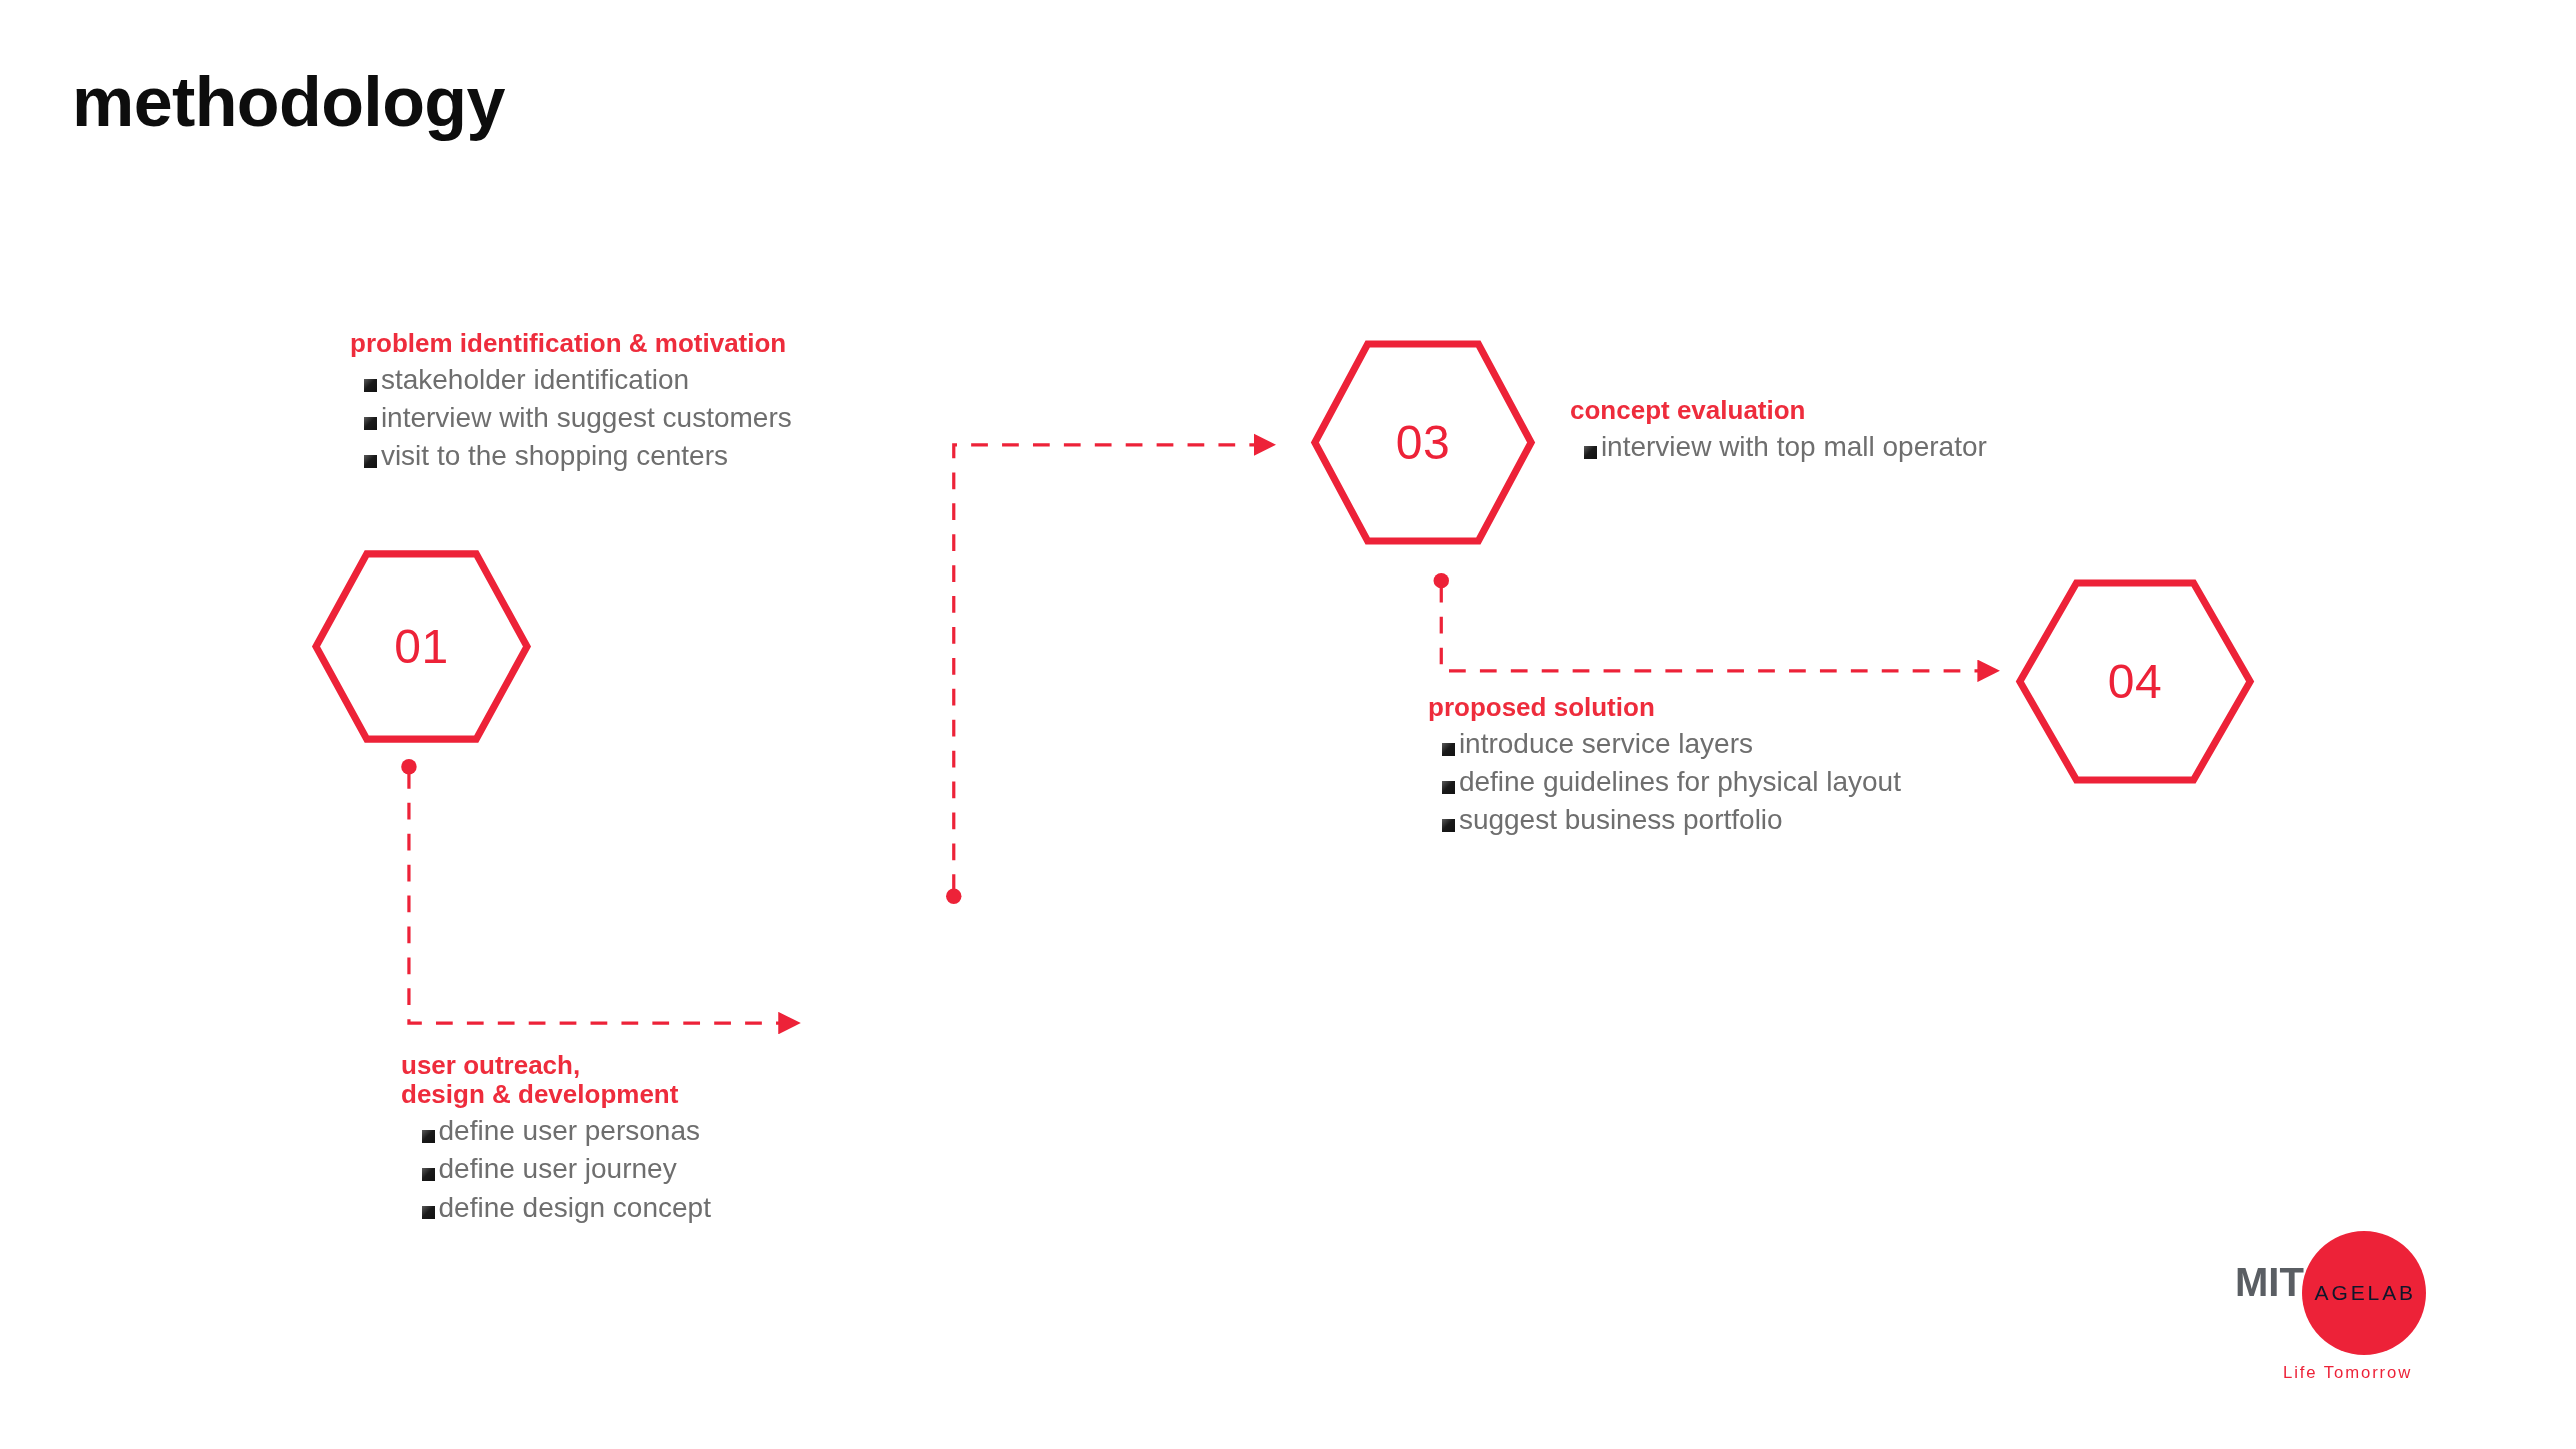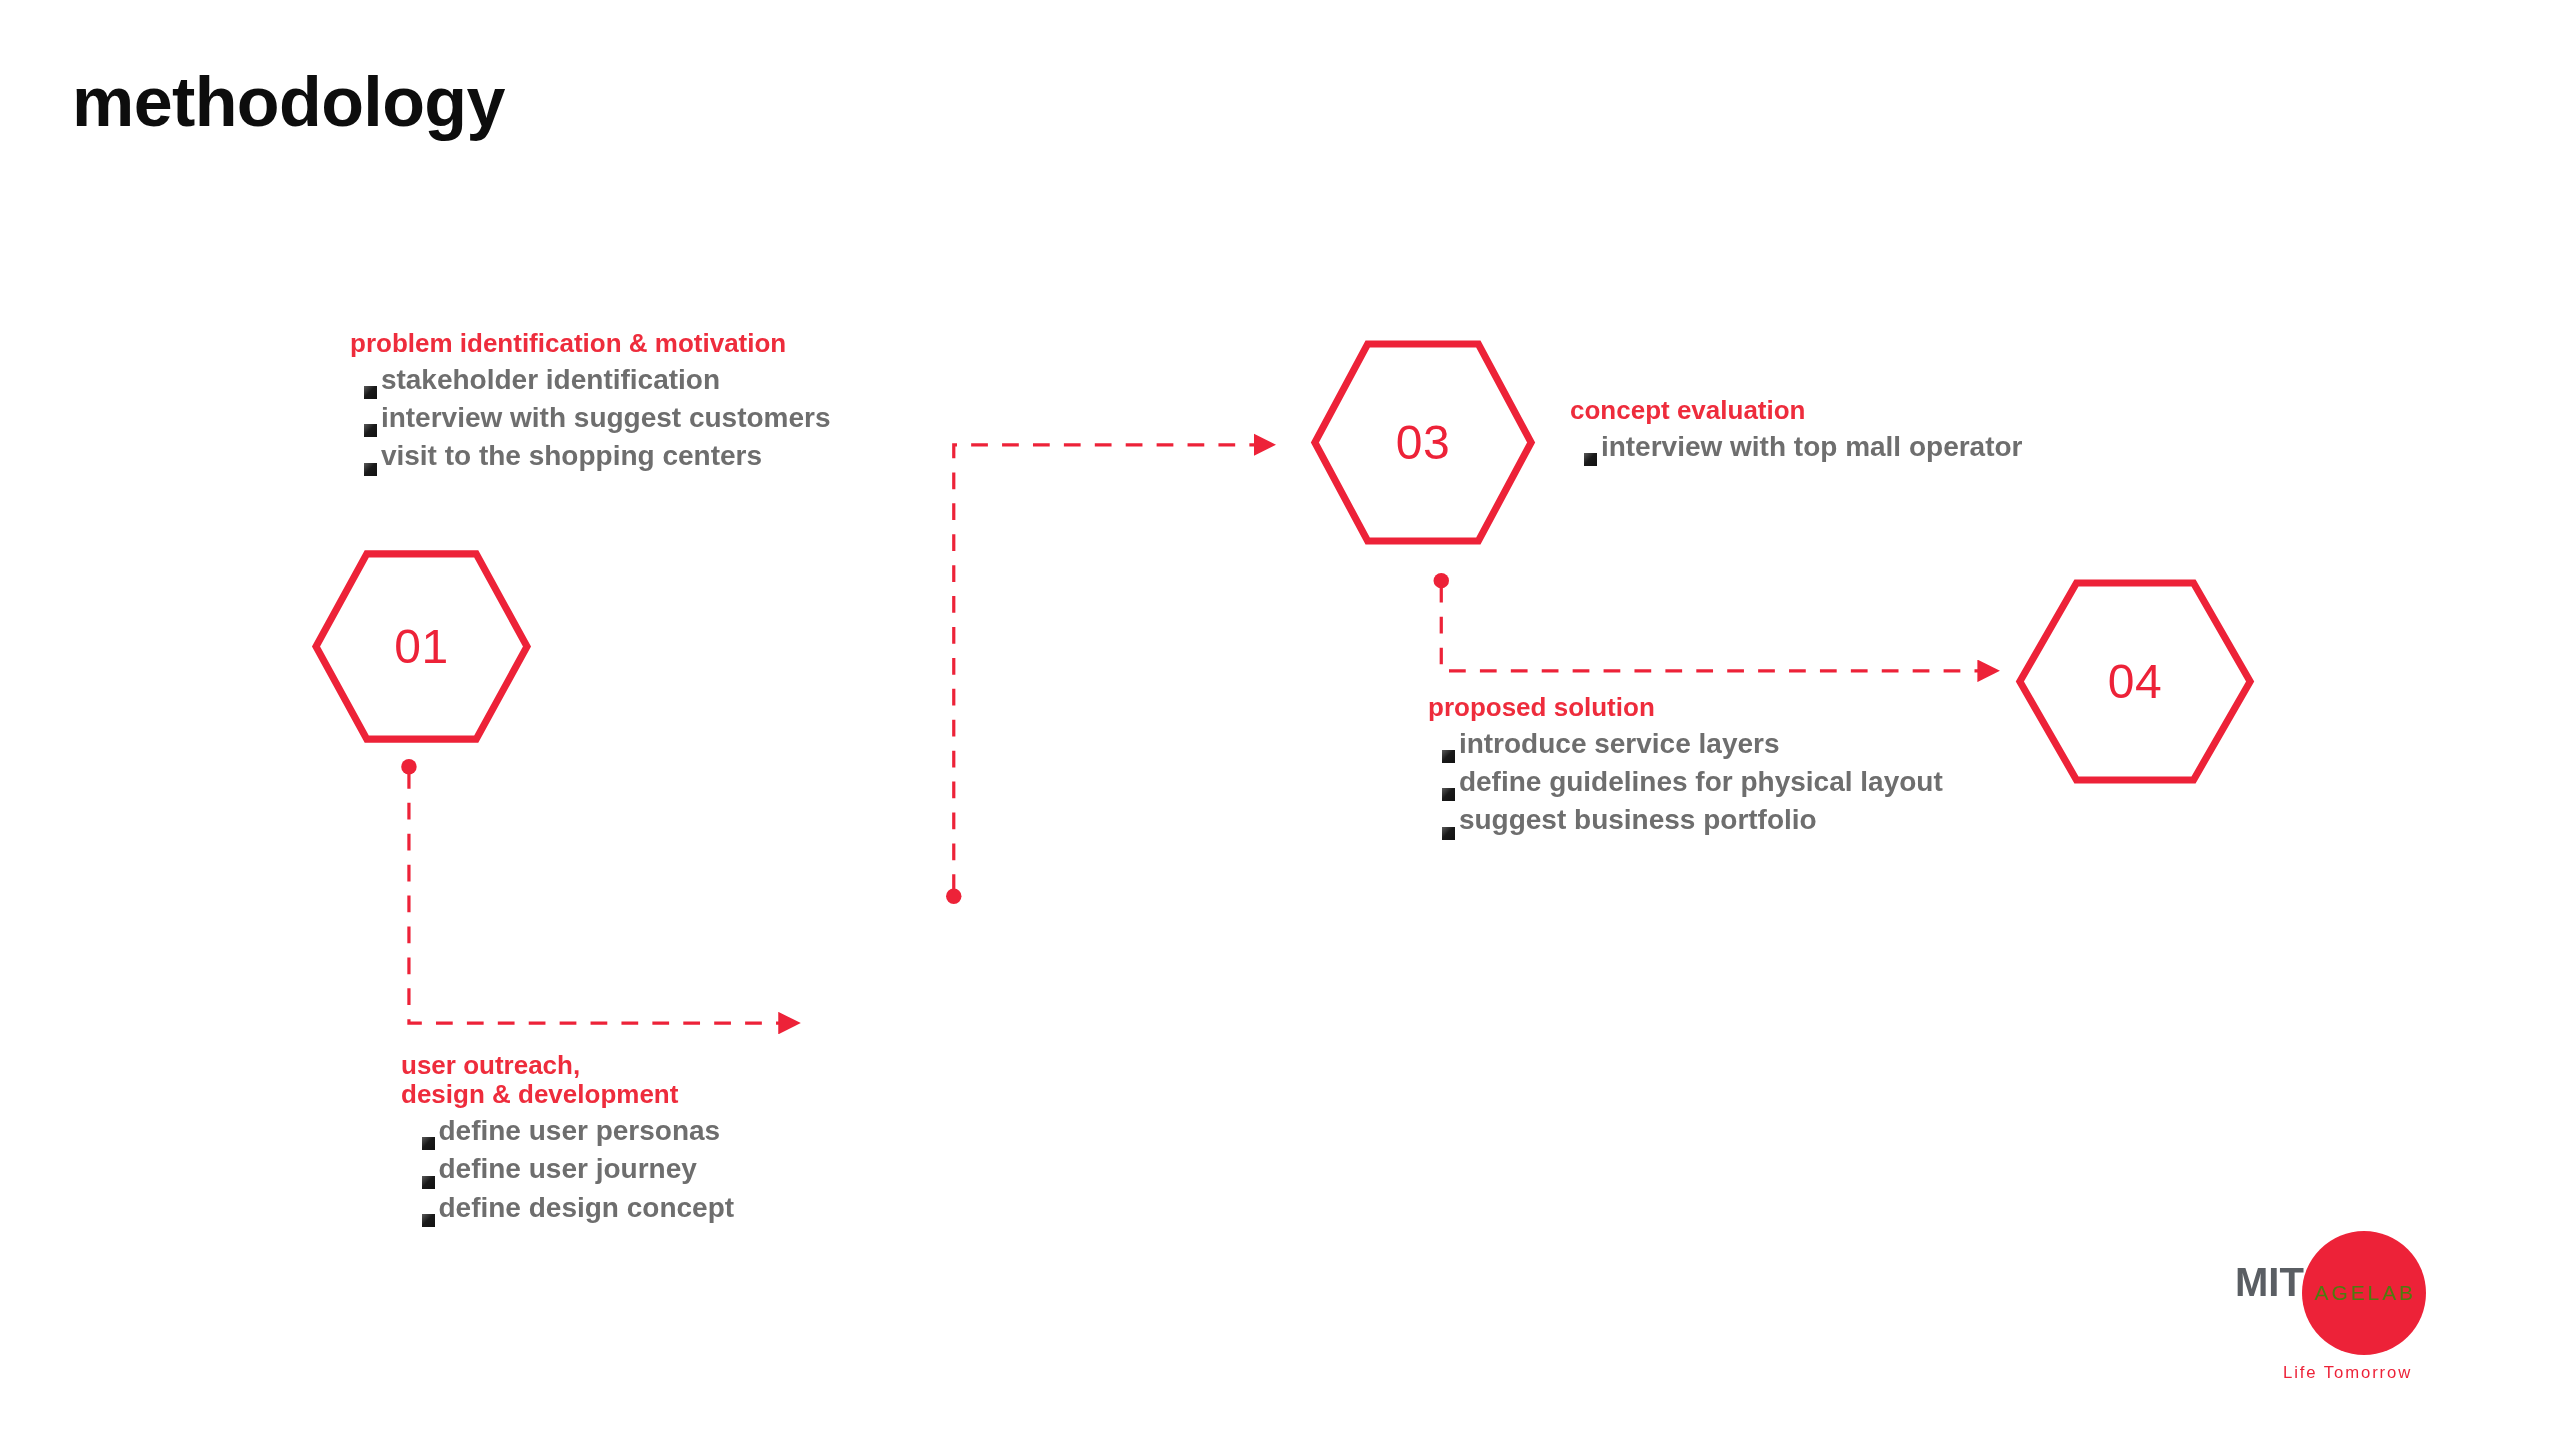--- a/index.html
+++ b/index.html
@@ -75,26 +75,25 @@
     white-space: pre-line;
     margin: 0 0 2.6px 0;
   }
   .bullets {
     list-style: none;
     margin: 0;
     padding: 0;
   }
   .bullets li {
     display: flex;
-    align-items: flex-end;
+    align-items: center;
     font-size: 28px;
     line-height: 1.37;
     color: #6E6E6E;
     white-space: nowrap;
-    font-weight: bold;
   }
   .bullet-sq {
     flex: 0 0 auto;
     width: 13px;
     height: 13px;
     margin: 10.3px 3.9px 0 0;
     background: linear-gradient(135deg, #5b5b5b 0%, #1a1a1a 45%, #111111 100%);
   }
   .bullet-indent-1 { padding-left: 14px; }
   .bullet-indent-2 { padding-left: 20.6px; }
@@ -127,21 +126,21 @@
   }
   #logo-agelab {
     position: absolute;
     left: 67px;
     top: 7.7px;
     width: 124px;
     height: 124px;
     display: flex;
     align-items: center;
     justify-content: center;
-    color: #4d7c0f;
+    color: #0f172a;
     font-size: 21px;
     letter-spacing: 2.9px;
     font-weight: normal;
     text-indent: 2.6px;
   }
   #logo-tag {
     position: absolute;
     left: 48px;
     top: 140px;
     font-size: 16.7px;

